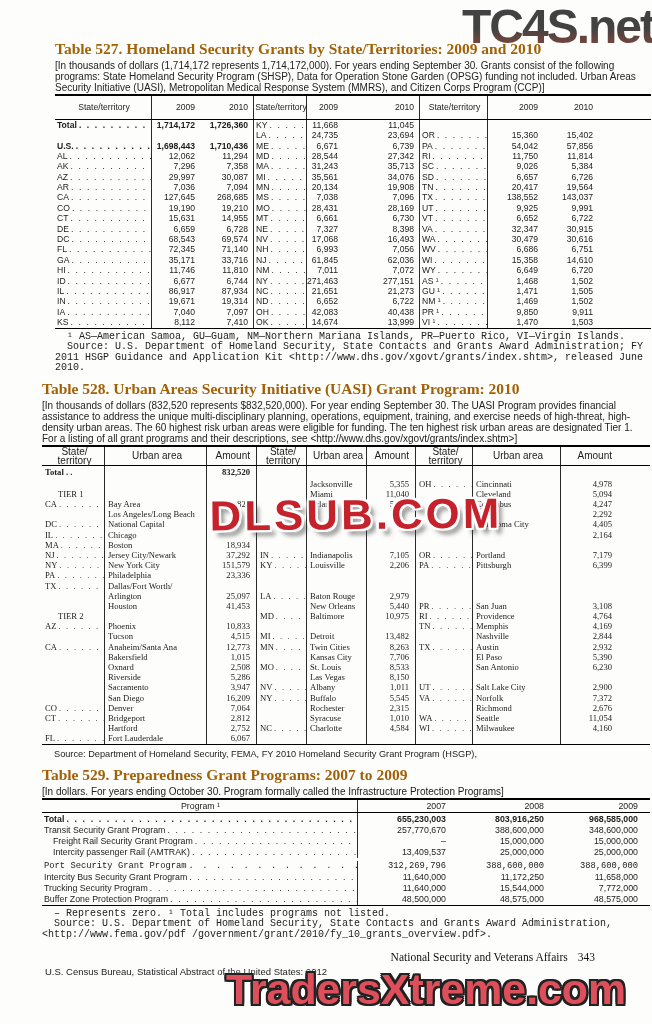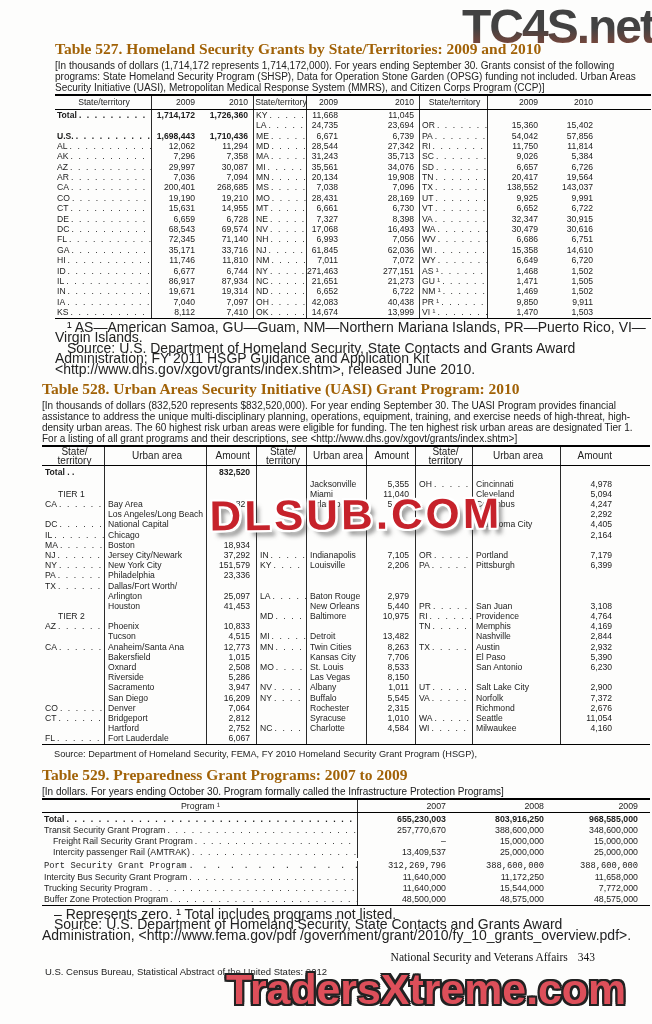--- a/index.html
+++ b/index.html
@@ -13,34 +13,34 @@
   }
   .blk { position:absolute; }
   .ttl {
     font-family: "Liberation Serif", serif;
     font-weight: 700;
     font-size: 15.5px;
     line-height: 18px;
     color: #a16207;
   }
   .note { font-size: 10px; line-height: 10.9px; margin-top: 3px; color:#222; }
-  .fn   { font-size: 14px; line-height: 10.6px; text-indent: 12px; color:#222; }
+  .fn   { font-size: 10px; line-height: 10.6px; text-indent: 12px; color:#222;font-family:Liberation Mono, monospace; }
   .fn:first-of-type { margin-top: 3px; }
 
   .c   { display:flex; align-items:center; height:100%; overflow:hidden; }
   .txt { white-space:nowrap; }
   .num { justify-content:flex-end; }
   .b   { font-weight:bold; }
   .dots{ flex:1 1 auto; overflow:hidden; white-space:nowrap; letter-spacing:1.6px; padding-left:2px; }
   .dots::after{ content:". . . . . . . . . . . . . . . . . . . . . . . . . . . . . . . . . . . . . . . . . . . . . . . . . . . ."; }
   .hc  { justify-content:center; overflow:visible; }
 
   
   #t527 { left:55px; top:40px; width:596px; z-index:4; }
-  .t527-head { display:flex; height:16px; font-size:8.6px;
+  .t527-head { display:flex; height:26px; font-size:8.6px;
                border-top:2px solid #000; border-bottom:1px solid #000; }
   #t527-body { border-bottom:1.6px solid #000; }
   .t527-row  { display:flex; height:10.4px; font-size:8.6px; line-height:10.4px; }
   .stc { padding-left:2px; border-right:1px solid #2a2a2a; }
   .s0 { width:97px; }
   .v10{ width:49px; padding-right:6px; }
   .v20{ width:52px; padding-right:5px; }
   .s1 { width:54px; border-left:1.2px solid #2a2a2a; }
   .v11{ width:34px; padding-right:3px; }
   .v21{ width:78px; padding-right:5px; }
@@ -48,21 +48,21 @@
   .v12{ width:54px; padding-right:4px; }
   .v22{ width:54px; padding-right:3px; }
   .sp527{ width:55px; }
 
   
   #t528 { left:42px; top:380px; width:608px; z-index:1; }
   .t528-head { display:flex; height:21px; font-size:10px;
                border-top:2px solid #000; border-bottom:1px solid #000; }
   .hc2 { flex-direction:column; justify-content:center; align-items:center; line-height:9px; overflow:visible; }
   #t528-body { border-bottom:1.6px solid #000; }
-  .t528-row { display:flex; height:10.2px; font-size:8.6px; line-height:10.2px; }
+  .t528-row { display:flex; height:10.2px; font-size:8.6px; line-height:10.2px;font-family:Liberation Serif, serif; }
   .t528-row.total { height:13px; }
   .u0 { width:62px; padding-left:3px; }
   .a0 { width:102px; border-left:1px solid #2a2a2a; padding-left:3px; }
   .m0 { width:50px;  border-left:1px solid #2a2a2a; padding-right:6px; }
   .u1 { width:50px; padding-left:3px; border-left:1.2px solid #2a2a2a; }
   .a1 { width:60px; border-left:1px solid #2a2a2a; padding-left:3px; }
   .m1 { width:49px; border-left:1px solid #2a2a2a; padding-right:6px; }
   .u2 { width:57px; padding-left:3px; border-left:1.2px solid #2a2a2a; }
   .a2 { width:88px; border-left:1px solid #2a2a2a; padding-left:3px; }
   .m2 { width:90px; border-left:1px solid #2a2a2a; padding-right:38px; }
@@ -377,21 +377,21 @@
           <span class="txt">19,564</span>
         </div>
         <div class="c sp527"></div>
       </div>
       <div class="t527-row">
         <div class="c stc s0">
           <span class="txt">CA</span>
           <span class="dots"></span>
         </div>
         <div class="c num v10">
-          <span class="txt">200,401</span>
+          <span class="txt">127,645</span>
         </div>
         <div class="c num v20">
           <span class="txt">268,685</span>
         </div>
         <div class="c stc s1">
           <span class="txt">MS</span>
           <span class="dots"></span>
         </div>
         <div class="c num v11">
           <span class="txt">7,038</span>

